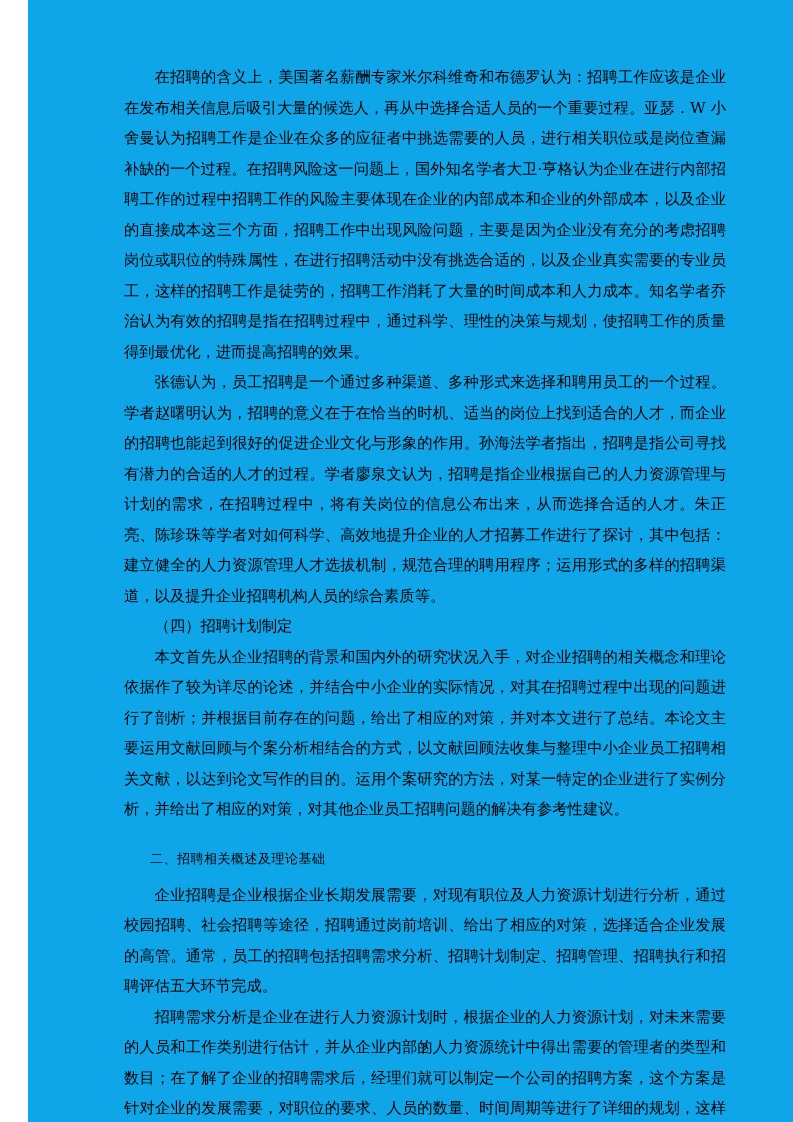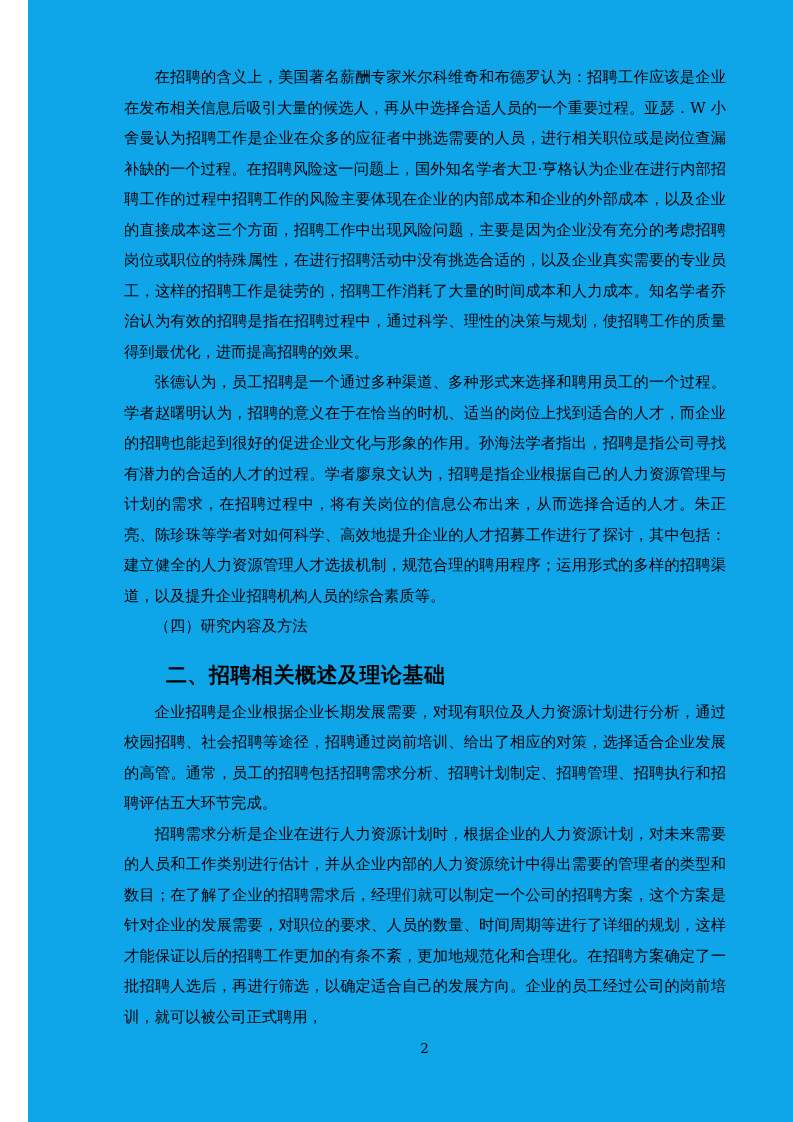--- a/index.html
+++ b/index.html
@@ -33,23 +33,23 @@
     text-align: justify;
     text-justify: inter-ideograph;
     text-indent: 2em;
     font-family: "DejaVu Serif", "Liberation Serif", serif;
   }
   p.para.nogap {
     margin-top: 0;
   }
   h2.section-heading {
     margin: 18px 0 6px 0;
-    font-size: 21px;
+    font-size: 13px;
     line-height: 31px;
-    font-weight: bold;
+    font-weight: normal;
     color: #000000;
     text-indent: 2em;
     font-family: "DejaVu Sans", "Liberation Sans", sans-serif;
     letter-spacing: 0.5px;
   }
   p.subheading {
     margin: 0;
     font-size: 15.3px;
     line-height: 30.5px;
     color: #000000;
@@ -73,22 +73,23 @@
 </head>
 <body>
 
 <div class="page">
   <div class="content">
 
     <p class="para">在招聘的含义上，美国著名薪酬专家米尔科维奇和布德罗认为：招聘工作应该是企业在发布相关信息后吸引大量的候选人，再从中选择合适人员的一个重要过程。亚瑟．W 小舍曼认为招聘工作是企业在众多的应征者中挑选需要的人员，进行相关职位或是岗位查漏补缺的一个过程。在招聘风险这一问题上，国外知名学者大卫·亨格认为企业在进行内部招聘工作的过程中招聘工作的风险主要体现在企业的内部成本和企业的外部成本，以及企业的直接成本这三个方面，招聘工作中出现风险问题，主要是因为企业没有充分的考虑招聘岗位或职位的特殊属性，在进行招聘活动中没有挑选合适的，以及企业真实需要的专业员工，这样的招聘工作是徒劳的，招聘工作消耗了大量的时间成本和人力成本。知名学者乔治认为有效的招聘是指在招聘过程中，通过科学、理性的决策与规划，使招聘工作的质量得到最优化，进而提高招聘的效果。</p>
 
     <p class="para">张德认为，员工招聘是一个通过多种渠道、多种形式来选择和聘用员工的一个过程。学者赵曙明认为，招聘的意义在于在恰当的时机、适当的岗位上找到适合的人才，而企业的招聘也能起到很好的促进企业文化与形象的作用。孙海法学者指出，招聘是指公司寻找有潜力的合适的人才的过程。学者廖泉文认为，招聘是指企业根据自己的人力资源管理与计划的需求，在招聘过程中，将有关岗位的信息公布出来，从而选择合适的人才。朱正亮、陈珍珠等学者对如何科学、高效地提升企业的人才招募工作进行了探讨，其中包括：建立健全的人力资源管理人才选拔机制，规范合理的聘用程序；运用形式的多样的招聘渠道，以及提升企业招聘机构人员的综合素质等。</p>
 
-    <p class="subheading gap-before">（四）研究内容及方法</p>
+    <p class="subheading gap-before">（四）招聘计划制定</p>
 
+    <p class="para nogap">本文首先从企业招聘的背景和国内外的研究状况入手，对企业招聘的相关概念和理论依据作了较为详尽的论述，并结合中小企业的实际情况，对其在招聘过程中出现的问题进行了剖析；并根据目前存在的问题，给出了相应的对策，并对本文进行了总结。本论文主要运用文献回顾与个案分析相结合的方式，以文献回顾法收集与整理中小企业员工招聘相关文献，以达到论文写作的目的。运用个案研究的方法，对某一特定的企业进行了实例分析，并给出了相应的对策，对其他企业员工招聘问题的解决有参考性建议。</p>
 
     <h2 class="section-heading">二、招聘相关概述及理论基础</h2>
 
 
     <p class="para nogap">企业招聘是企业根据企业长期发展需要，对现有职位及人力资源计划进行分析，通过校园招聘、社会招聘等途径，招聘通过岗前培训、给出了相应的对策，选择适合企业发展的高管。通常，员工的招聘包括招聘需求分析、招聘计划制定、招聘管理、招聘执行和招聘评估五大环节完成。</p>
 
     <p class="para gap-before">招聘需求分析是企业在进行人力资源计划时，根据企业的人力资源计划，对未来需要的人员和工作类别进行估计，并从企业内部的人力资源统计中得出需要的管理者的类型和数目；在了解了企业的招聘需求后，经理们就可以制定一个公司的招聘方案，这个方案是针对企业的发展需要，对职位的要求、人员的数量、时间周期等进行了详细的规划，这样才能保证以后的招聘工作更加的有条不紊，更加地规范化和合理化。在招聘方案确定了一批招聘人选后，再进行筛选，以确定适合自己的发展方向。企业的员工经过公司的岗前培训，就可以被公司正式聘用，</p>
 
   </div>
 

